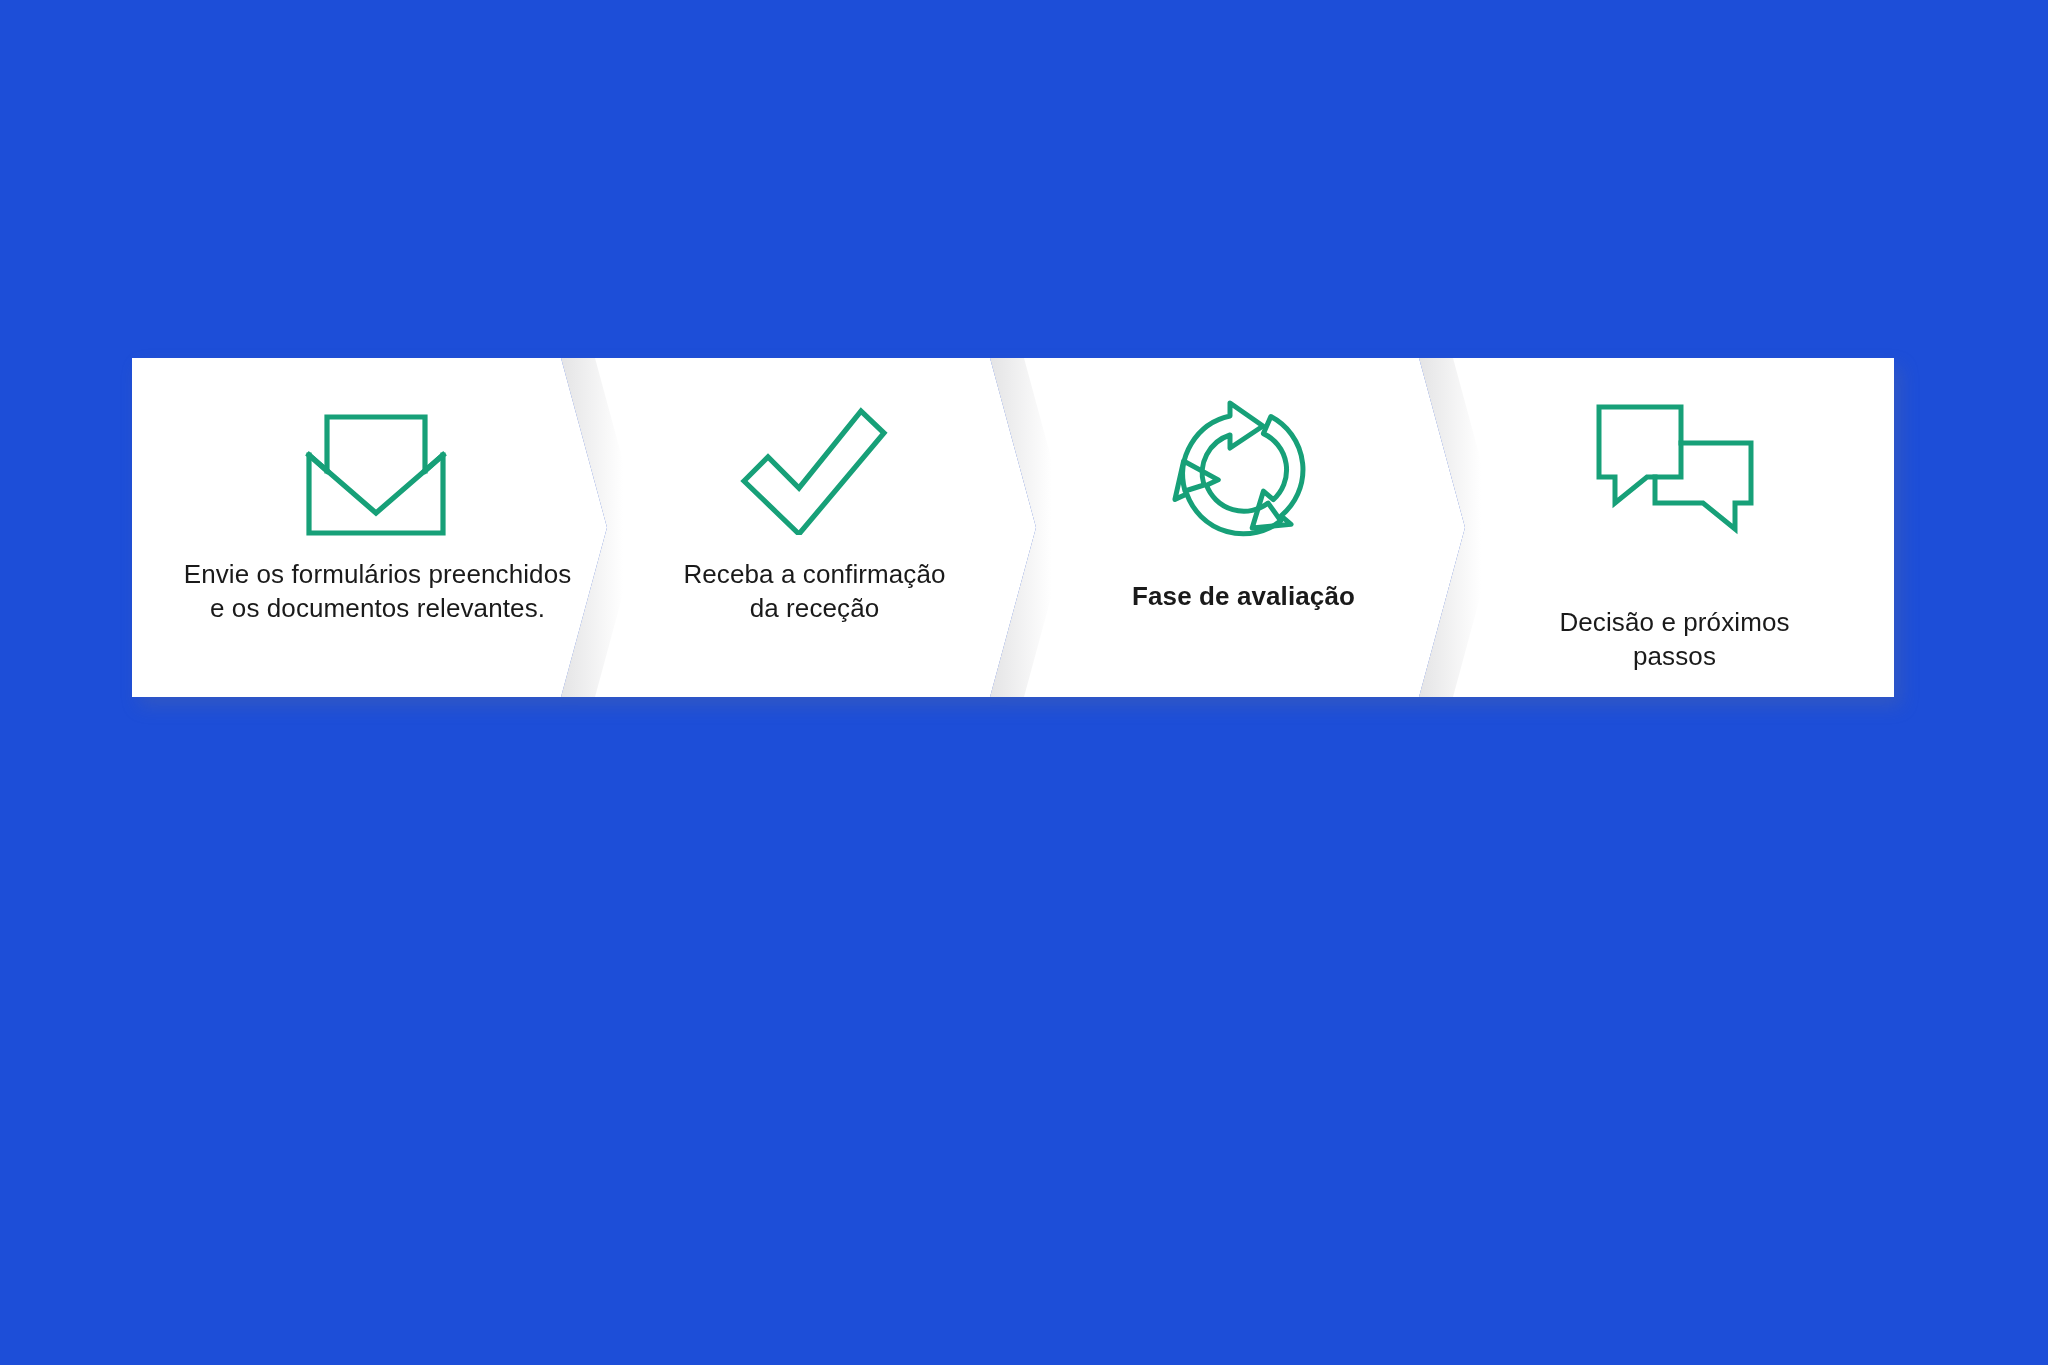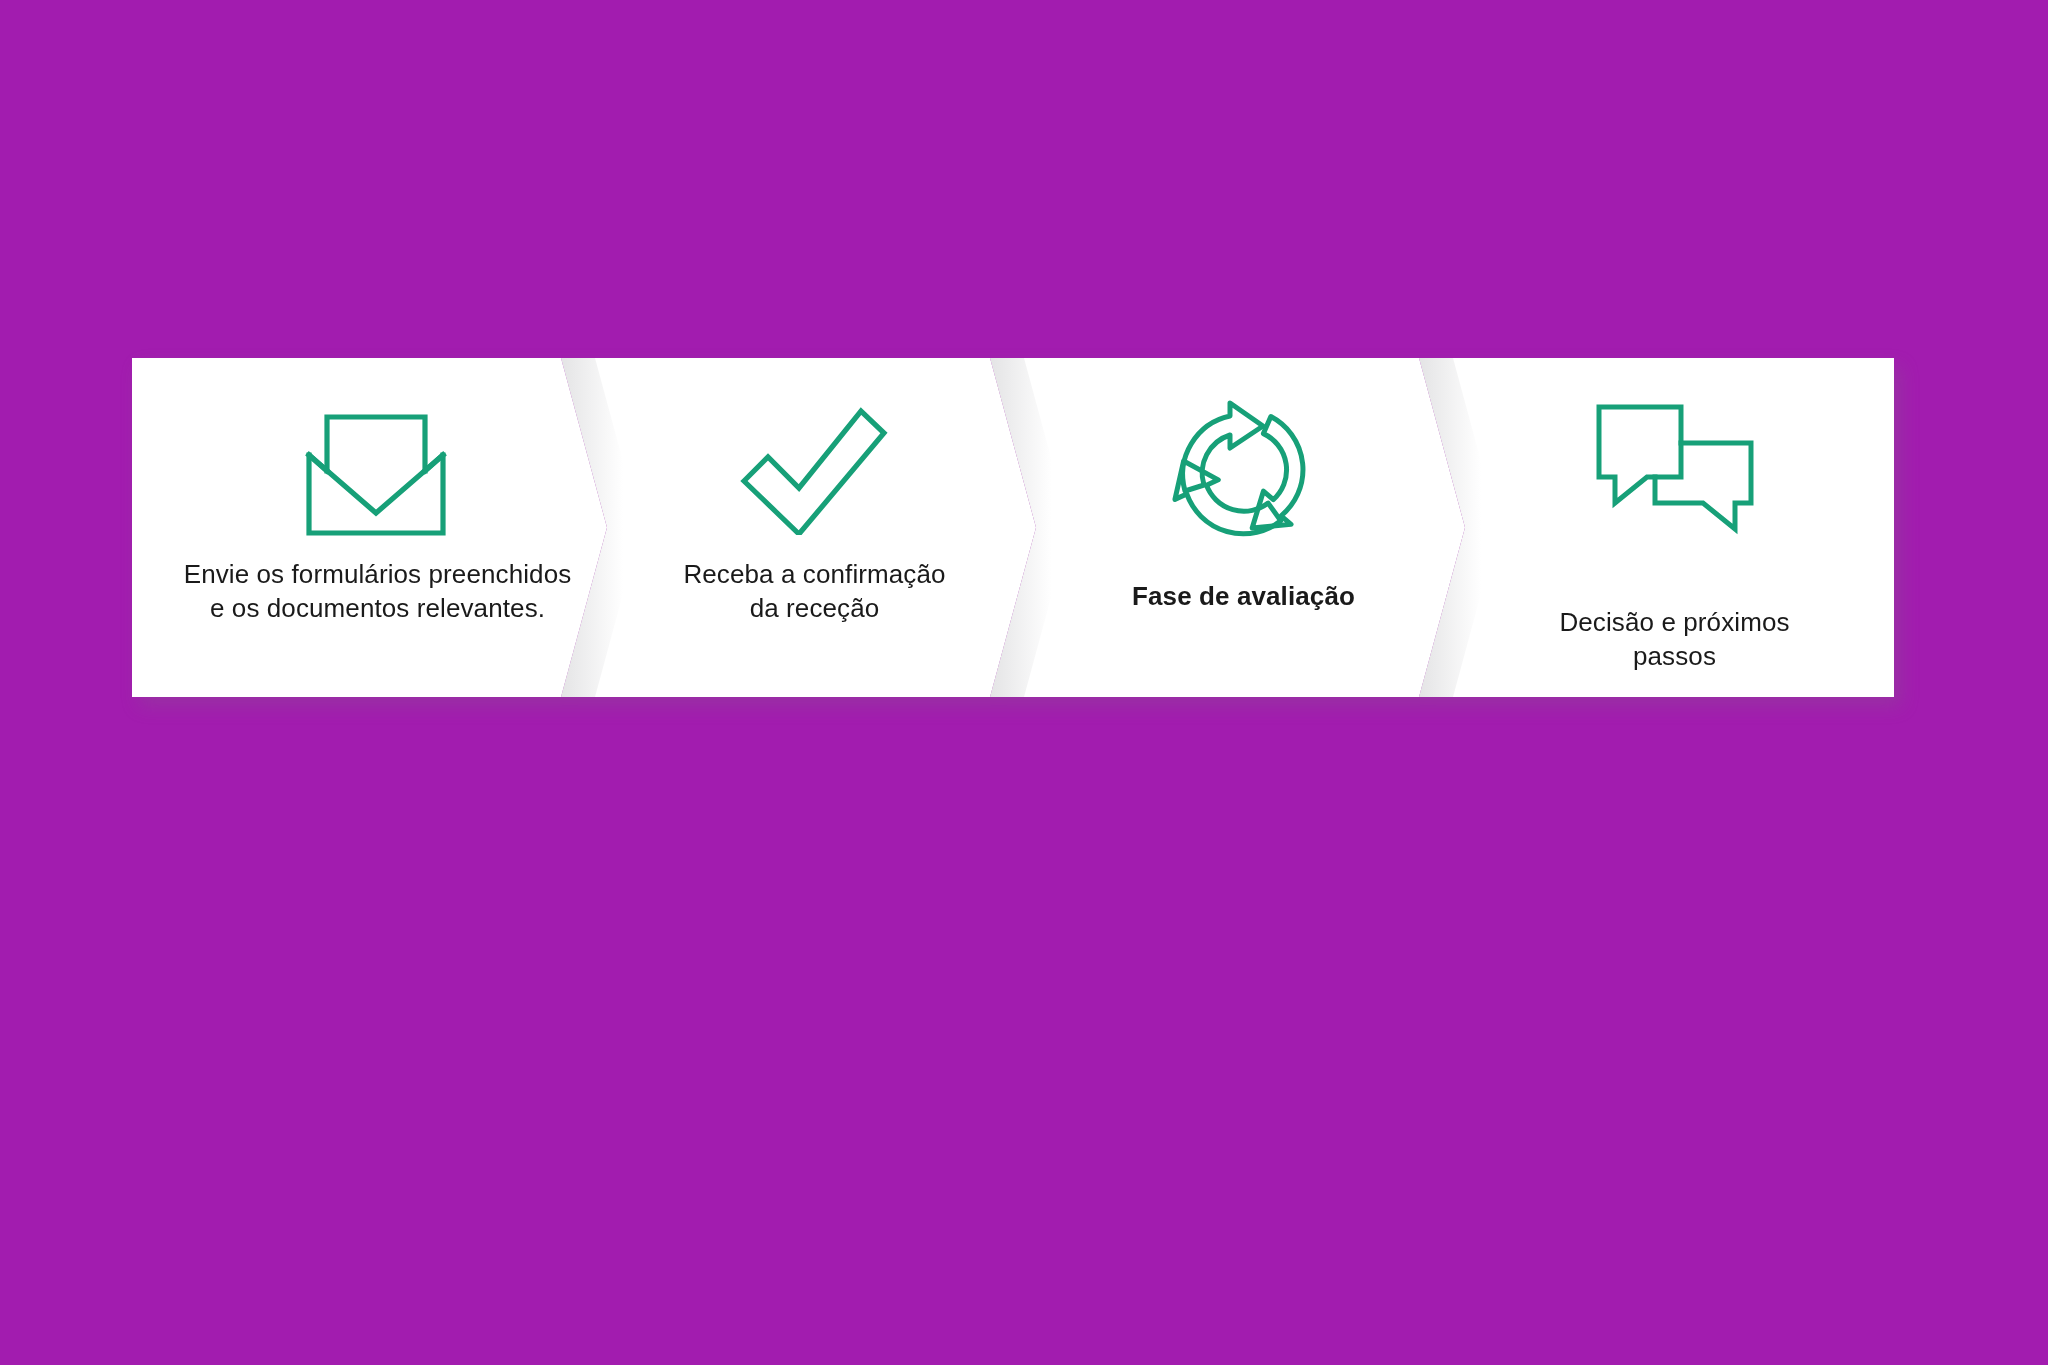--- a/index.html
+++ b/index.html
@@ -15,21 +15,21 @@
     overflow: hidden;
     position: relative;
   }
 
   #stage {
     position: absolute;
     left: 0;
     top: 0;
     width: 2048px;
     height: 1365px;
-    background: #a21caf;
+    background: #1d4ed8;
   }
 
   
   .process-band {
     position: absolute;
     left: 132px;
     top: 358px;
     width: 1762px;
     height: 339px;
     display: flex;

